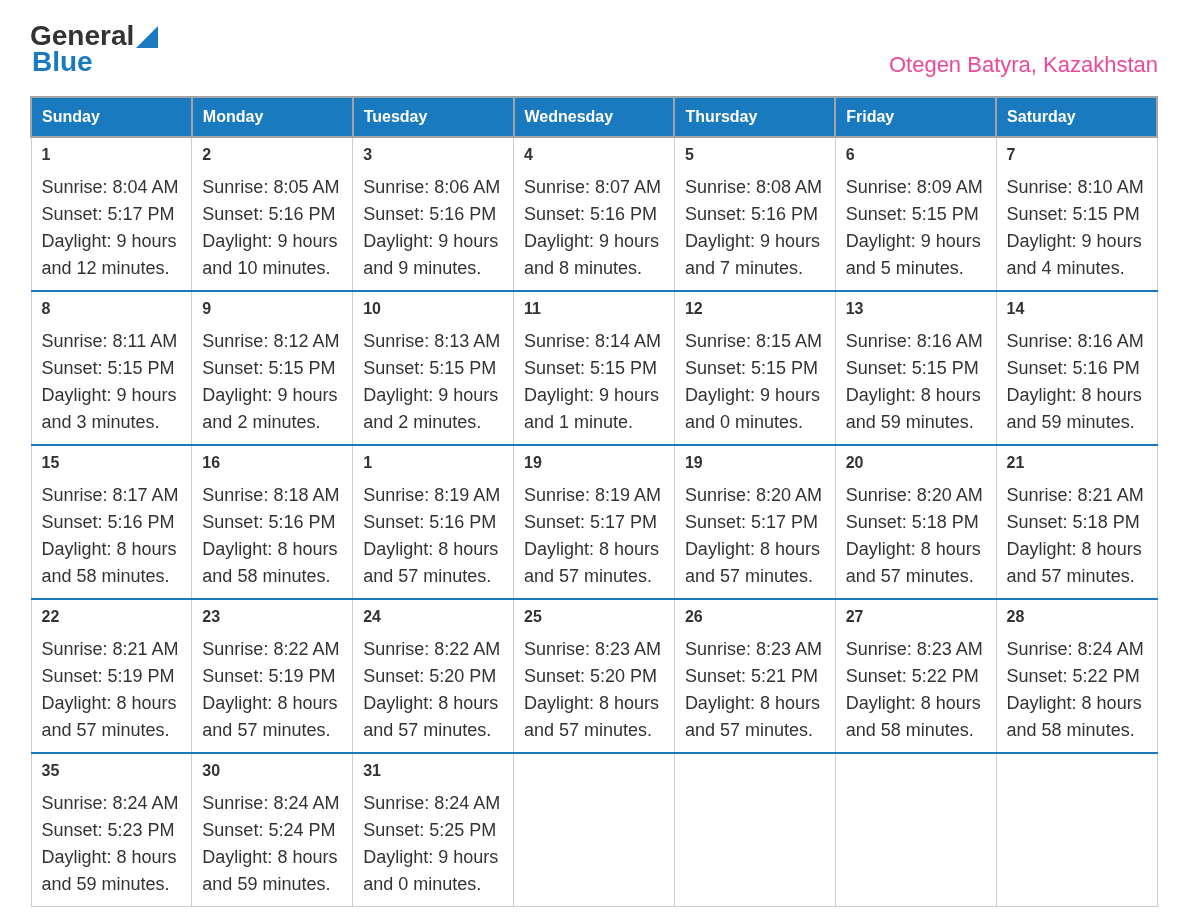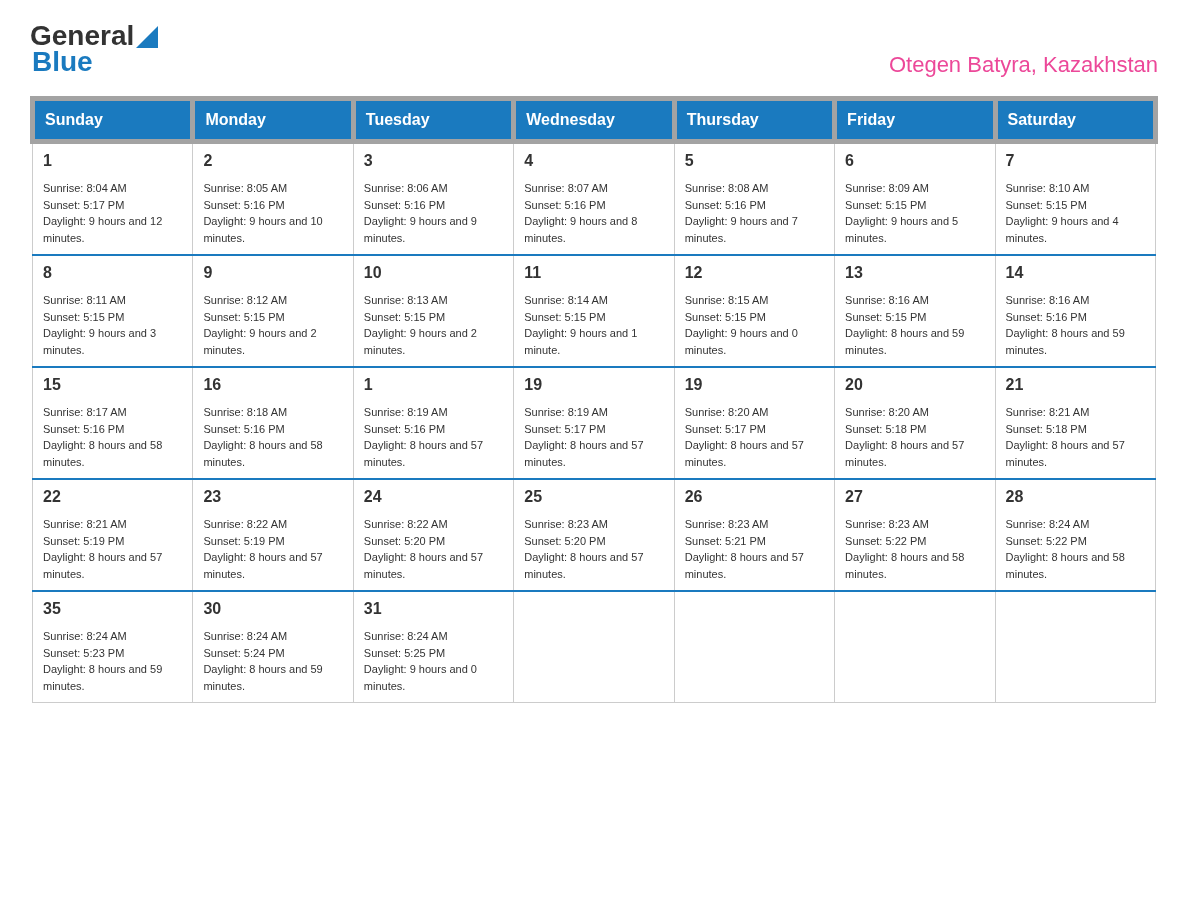--- a/index.html
+++ b/index.html
@@ -35,39 +35,39 @@
       border-collapse: collapse;
       border: 1px solid #aaa;
     }
     .calendar-table th {
       background-color: #1a7abf;
       color: #fff;
       font-size: 16px;
       font-weight: bold;
       padding: 10px 10px;
       text-align: left;
-      border: 5px solid #a3a3a3;
+      border: 2px solid #a3a3a3;
     }
     .calendar-table td {
       vertical-align: top;
       padding: 8px 10px;
       border: 1px solid #ccc;
       font-size: 13px;
       color: #333;
       width: 14.28%;
       min-height: 90px;
     }
     .day-num {
       font-size: 16px;
       font-weight: bold;
       display: block;
       margin-bottom: 4px;
     }
     .day-info {
-      font-size: 11px;
+      font-size: 18px;
       line-height: 1.5;
       margin-top: 10px;
     }
     .row-border td {
       border-top: 2px solid #1a7abf;
     }
     
     .logo-wrap {
       display: flex;
       flex-direction: column;

